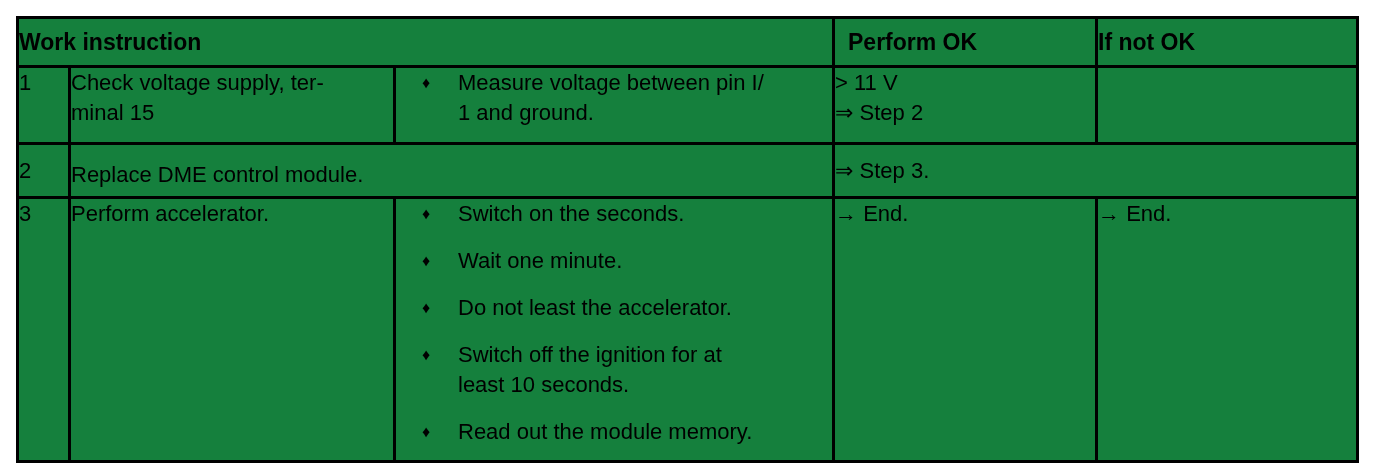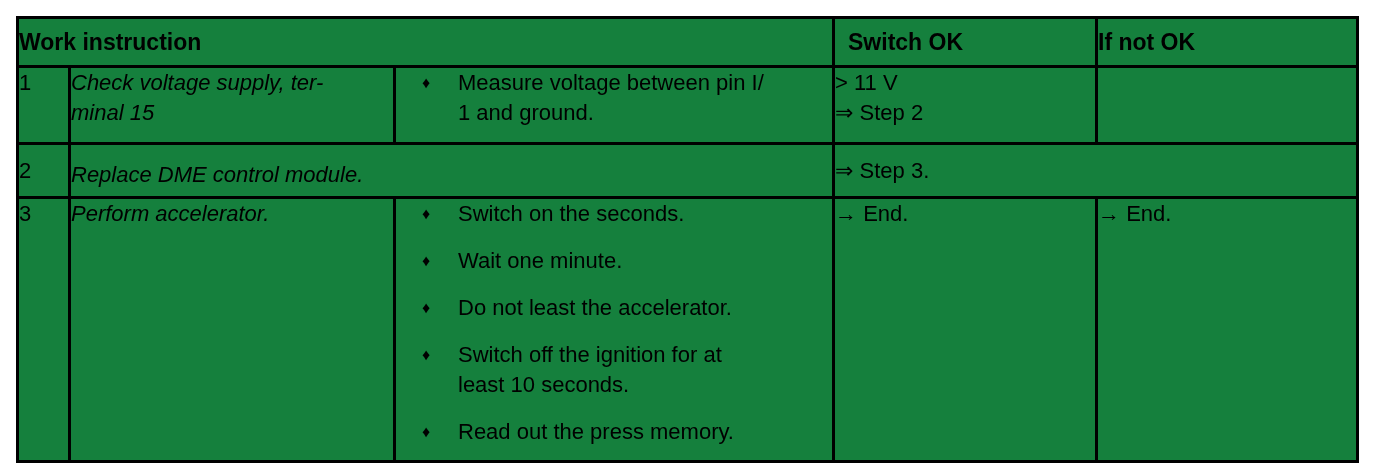--- a/index.html
+++ b/index.html
@@ -38,21 +38,21 @@
     text-align: left;
     overflow: hidden;
   }
   tr.header-row th {
     font-weight: bold;
     font-size: 23px;
     vertical-align: middle;
   }
   .pad-h { padding-left: 12px; padding-right: 4px; }
   .cell-num { padding-left: 13px; padding-top: 12px; }
-  .cell-instruction { padding-left: 12px; padding-top: 12px; padding-right: 6px; font-style: italic; }
+  .cell-instruction { padding-left: 12px; padding-top: 12px; padding-right: 6px; }
   .cell-details { padding-top: 12px; padding-right: 6px; }
   .cell-result { padding-left: 13px; padding-top: 12px; padding-right: 6px; }
   .cell-middle { vertical-align: middle !important; }
   .cell-span-result {
     vertical-align: middle !important;
     text-align: center;
   }
   .bullet-item {
     display: flex;
     align-items: flex-start;
@@ -77,21 +77,21 @@
       <col style="width:52px">
       <col style="width:325px">
       <col style="width:439px">
       <col style="width:263px">
       <col style="width:261px">
     </colgroup>
 
     <tbody>
         <tr class="header-row" style="height:49px">
       <th colspan="3" class="pad-h">Work instruction</th>
-      <th class="pad-h" style="padding-left:13px">Switch OK</th>
+      <th class="pad-h" style="padding-left:13px">Perform OK</th>
       <th class="pad-h" style="padding-left:0">If not OK</th>
     </tr>
 
     <tr style="height:77px">
       <td class="cell-num">1</td>
       <td class="cell-instruction">Check voltage supply, ter-<br>minal 15</td>
       <td class="cell-details">
             <div class="bullet-item">
               <span class="bullet-glyph">♦</span>
               <span class="bullet-text">Measure voltage between pin I/<br>1 and ground.</span>
@@ -122,21 +122,21 @@
             <div class="bullet-item">
               <span class="bullet-glyph">♦</span>
               <span class="bullet-text">Do not least the accelerator.</span>
             </div>
             <div class="bullet-item">
               <span class="bullet-glyph">♦</span>
               <span class="bullet-text">Switch off the ignition for at<br>least 10 seconds.</span>
             </div>
             <div class="bullet-item">
               <span class="bullet-glyph">♦</span>
-              <span class="bullet-text">Read out the press memory.</span>
+              <span class="bullet-text">Read out the module memory.</span>
             </div>
           </td>
       <td class="cell-result">→ End.</td>
       <td class="cell-result">→ End.</td>
     </tr>
   </tbody>
     </table>
 </div>
 
 </body></html>

